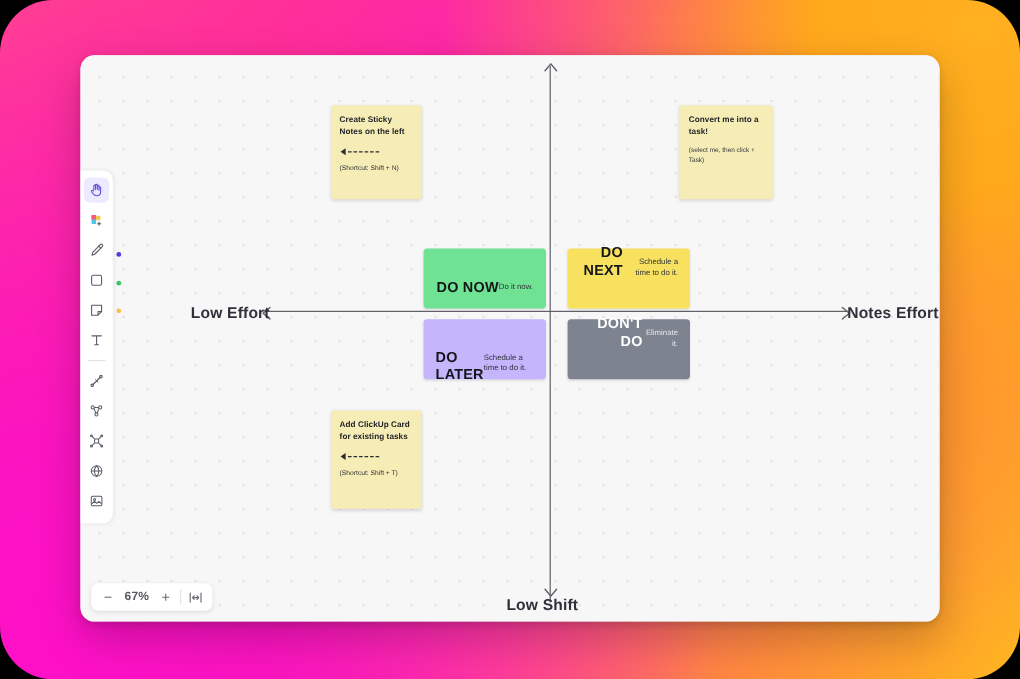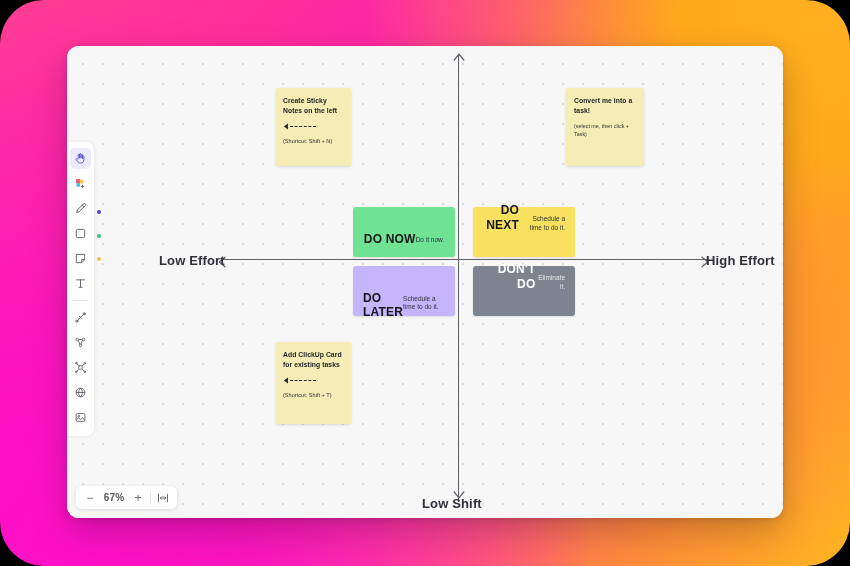--- a/index.html
+++ b/index.html
@@ -276,21 +276,21 @@
           <path d="M1.2 8 L6 2.2 L10.8 8" fill="none" stroke="#5f5f66" stroke-width="1.2" stroke-linecap="round" stroke-linejoin="round"></path>
         </svg>
     </div>
     <div class="axis-arrow" style="left:386px; top:440px;">
       <svg width="12" height="12" viewBox="0 0 12 12">
           <path d="M1.2 4 L6 9.8 L10.8 4" fill="none" stroke="#5f5f66" stroke-width="1.2" stroke-linecap="round" stroke-linejoin="round"></path>
         </svg>
     </div>
 
     <div class="axis-label lbl-low-effort">Low Effort</div>
-    <div class="axis-label lbl-high-effort">High Effort</div>
+    <div class="axis-label lbl-high-effort">Notes Effort</div>
     <div class="axis-label lbl-low-impact">Low Shift</div>
 
     <div class="quad quad-do-now">
       <div class="quad-title">DO NOW</div>
       <div class="quad-sub">Do it now.</div>
     </div>
 
     <div class="quad quad-do-next">
       <div class="quad-title">DO NEXT</div>
       <div class="quad-sub">Schedule a time to do it.</div>

